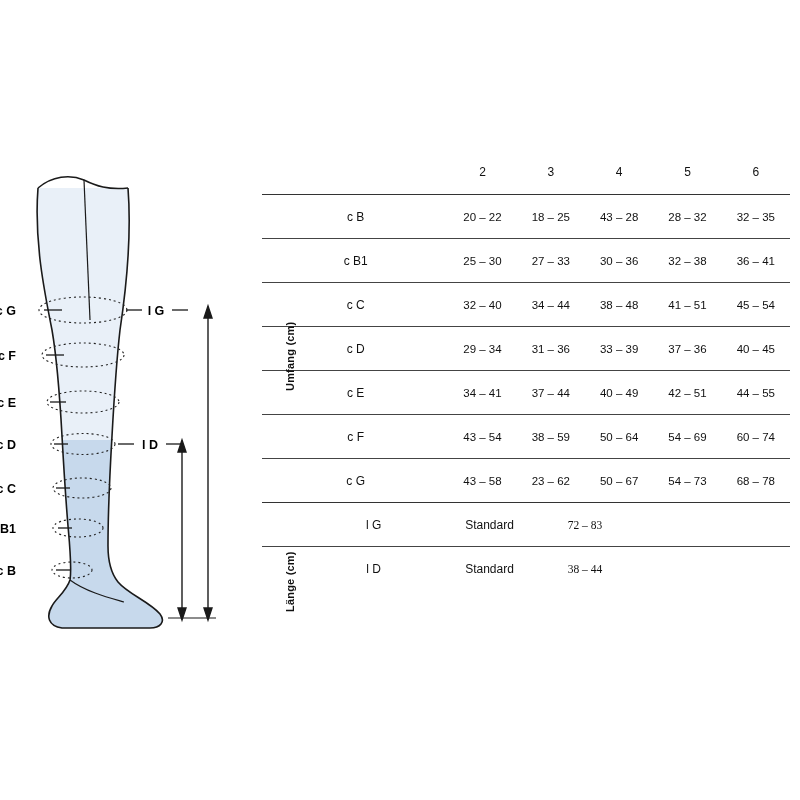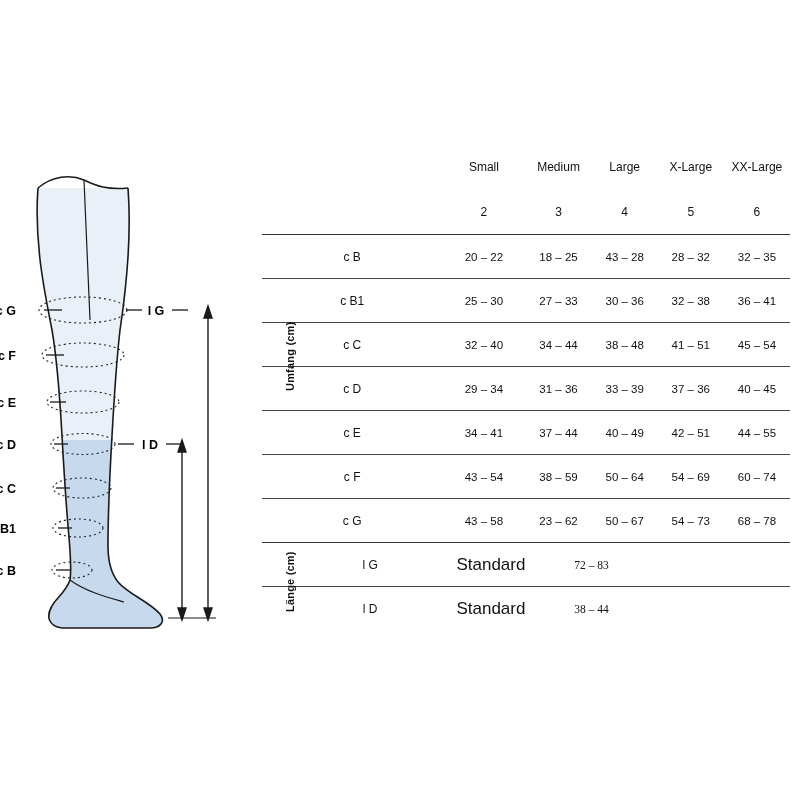--- a/index.html
+++ b/index.html
@@ -100,21 +100,21 @@
     white-space: nowrap;
   }
   .len-name {
     font-weight: bold;
     font-size: 12px;
     text-align: left;
     padding-left: 6px !important;
     width: 34px;
   }
   .len-std {
-    font-size: 17px;
+    font-size: 12px;
     text-align: left;
     padding-left: 14px !important;
   }
   .len-val {
     font-size: 11.5px;
     text-align: center;
     font-family: Liberation Serif, serif;
   }
   .vert-label {
     position: absolute;
@@ -237,29 +237,20 @@
       <span>(cm)</span>
     </div>
     <div class="vert-label" id="laenge-label">
       <span>Länge</span>
       <span>(cm)</span>
     </div>
 
     <table class="sizes">
       <thead>
         <tr>
-          <td class="group-col hdr-size"></td>
-          <td class="measure-name hdr-size"></td>
-          <td class="val hdr-size">Small</td>
-          <td class="val hdr-size">Medium</td>
-          <td class="val hdr-size">Large</td>
-          <td class="val hdr-size">X-Large</td>
-          <td class="val hdr-size">XX-Large</td>
-        </tr>
-        <tr>
           <td class="group-col hdr-num"></td>
           <td class="measure-name hdr-num"></td>
           <td class="val hdr-num">2</td>
           <td class="val hdr-num">3</td>
           <td class="val hdr-num">4</td>
           <td class="val hdr-num">5</td>
           <td class="val hdr-num">6</td>
         </tr>
       </thead>
       <tbody>

